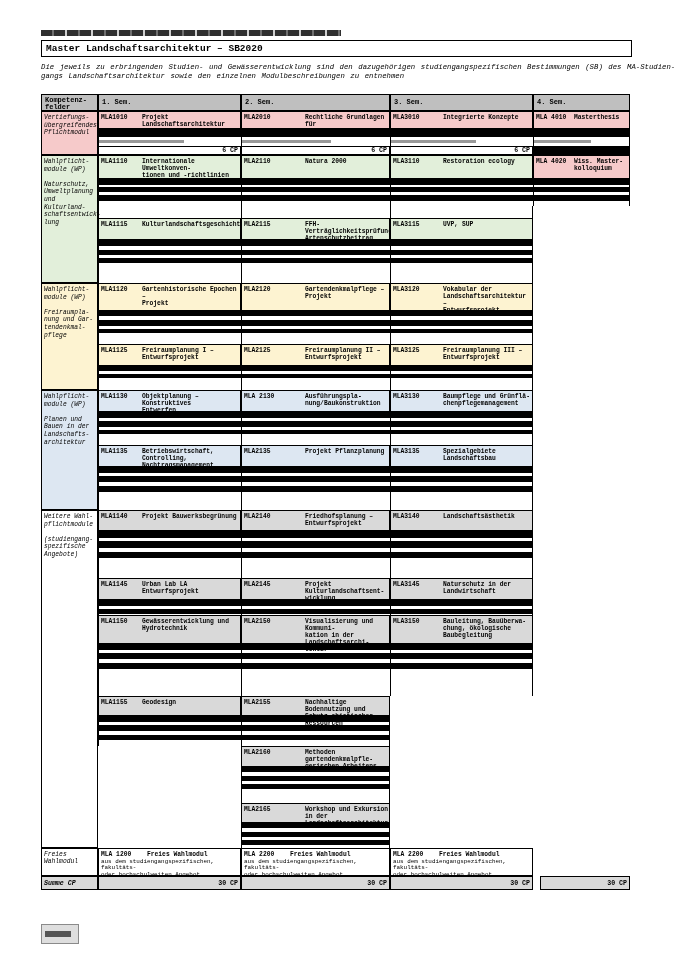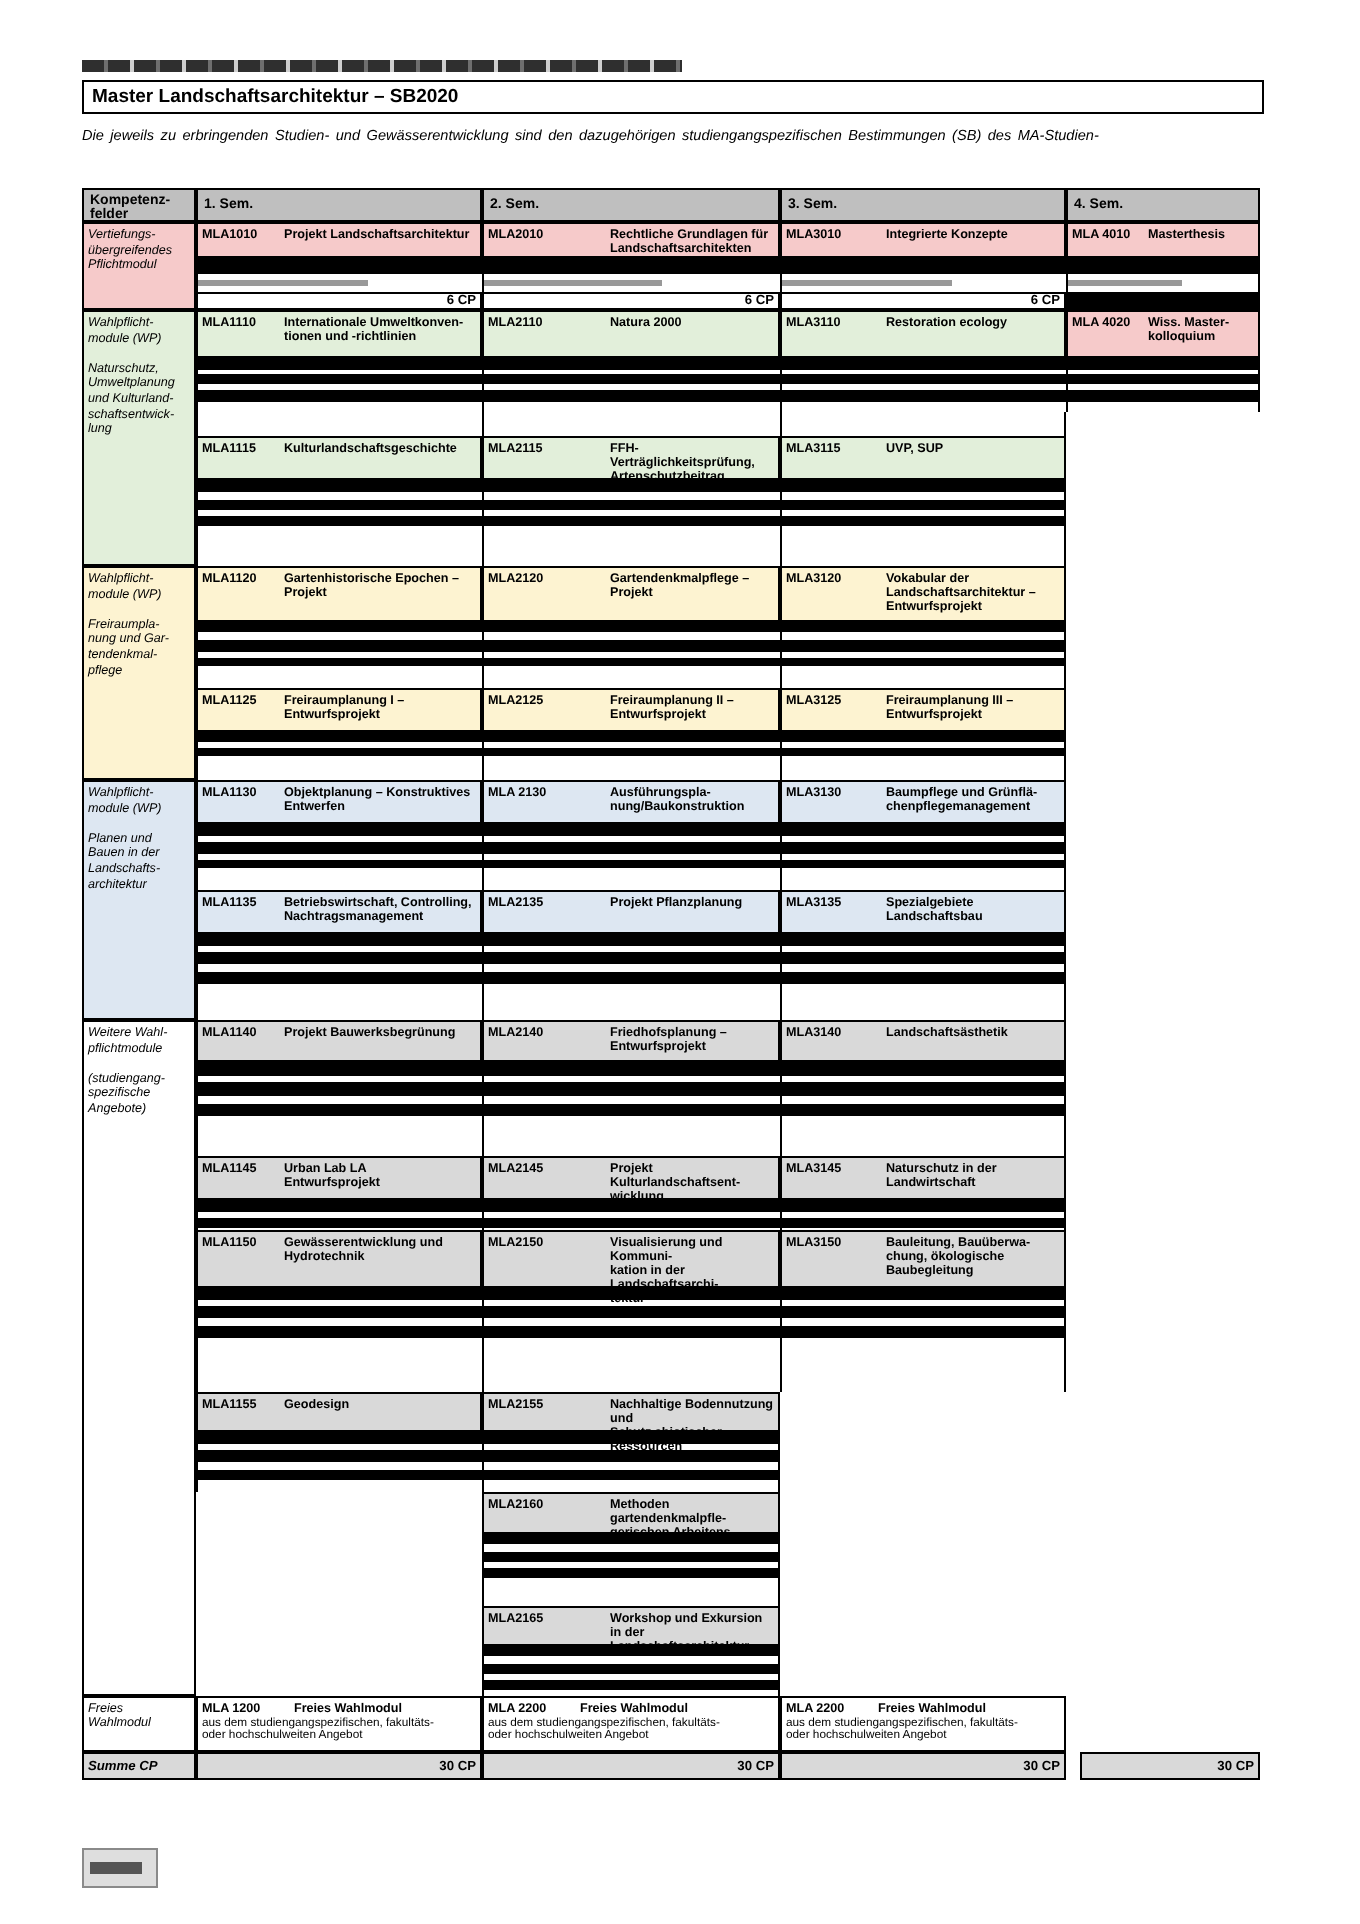--- a/index.html
+++ b/index.html
@@ -1,17 +1,17 @@
 <!DOCTYPE html>
 <html><head>
 <meta charset="utf-8">
 <style>
   html,body{margin:0;padding:0;background:#fff;}
   .page{position:relative;width:680px;height:962px;background:#ffffff;overflow:hidden;
-        font-family:Liberation Sans, sans-serif;color:#000;}
+        font-family:Liberation Mono, monospace;color:#000;}
   
   .redacted-line{position:absolute;left:41px;top:30px;width:300px;height:6px;
     background:repeating-linear-gradient(90deg,#2f2f2f 0 11px,#6f6f6f 11px 13px,#2f2f2f 13px 24px,#cfcfcf 24px 26px);}
   .title-box{position:absolute;left:41px;top:40px;width:585px;height:15px;border:1px solid #000;
     font-weight:bold;font-size:9.5px;line-height:15px;padding-left:4px;background:#fff;}
   .intro{position:absolute;left:41px;top:63px;width:587px;font-style:italic;font-size:7.3px;
     line-height:9px;word-spacing:1.2px;}
   .intro div{white-space:nowrap;}
   
   .grid{display:grid;position:absolute;left:41px;top:94px;
@@ -50,20 +50,21 @@
   .footer-stamp .smudge{position:absolute;left:3px;top:6px;width:26px;height:6px;background:#555;}
 </style>
 </head>
 <body>
 
 <div class="page">
   <div class="redacted-line"></div>
   <div class="title-box">Master Landschaftsarchitektur – SB2020</div>
   <div class="intro">
     <div>Die jeweils zu erbringenden Studien- und Gewässerentwicklung sind den dazugehörigen studiengangspezifischen Bestimmungen (SB) des MA-Studien-</div>
+    <div>gangs Landschaftsarchitektur sowie den einzelnen Modulbeschreibungen zu entnehmen</div>
   </div>
   <div class="grid" id="grid" style="grid-template-rows: 17px 18px 17px 9px 24px 27px 12px 22px 26px 17px 28px 22px 11px 22px 12px 12px 22px 22px 11px 22px 30px 13px 21px 32px 15px 22px 15px 29px 31px 21px 20px 28px 2px 21px 25px 11px 20px 25px 28px 14px;">
       <div class="cell hdr first" style="grid-area: 1 / 1;">Kompetenz-
 felder</div>
       <div class="cell hdr" style="grid-area: 1 / 2;">1. Sem.</div>
       <div class="cell hdr" style="grid-area: 1 / 3;">2. Sem.</div>
       <div class="cell hdr" style="grid-area: 1 / 4;">3. Sem.</div>
       <div class="cell hdr" style="grid-area: 1 / 5;">4. Sem.</div>
       <div class="cell mod c2" style="grid-area: 2 / 2; background: rgb(246, 202, 202);">
         <span class="code">MLA1010</span>

